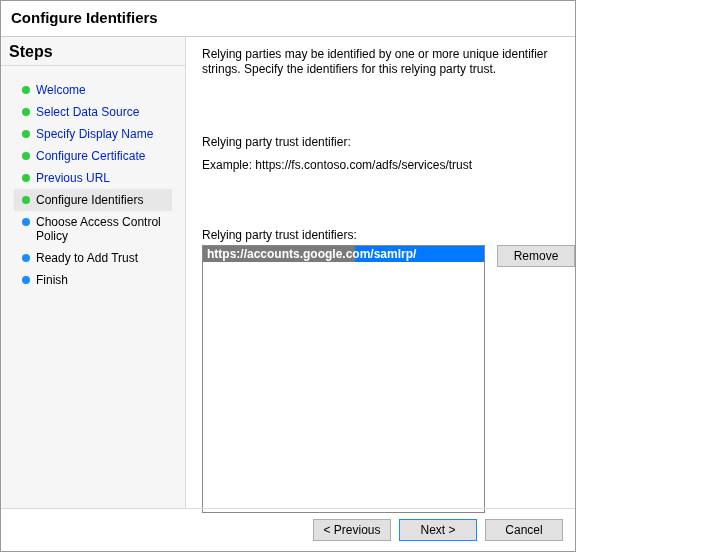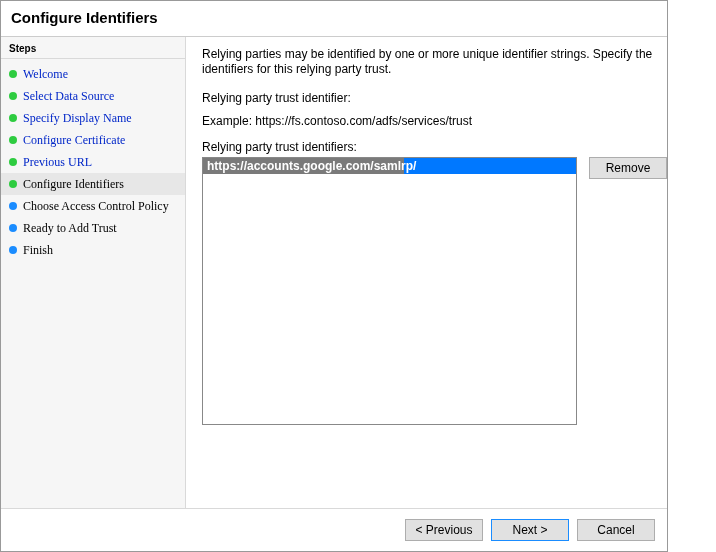--- a/index.html
+++ b/index.html
@@ -4,21 +4,21 @@
 <style>
   * { box-sizing: border-box; }
   html, body { margin: 0; padding: 0; }
   body {
     font-family: "Segoe UI", Tahoma, sans-serif;
     font-size: 12px;
     color: #000;
     background: #fff;
   }
   .window {
-    width: 668px;
+    width: 576px;
     height: 552px;
     border: 1px solid #999;
     display: flex;
     flex-direction: column;
     background: #fff;
   }
   .title-bar {
     padding: 8px 10px 10px 10px;
     font-size: 15px;
     font-weight: bold;
@@ -30,26 +30,26 @@
     min-height: 0;
   }
   .sidebar {
     width: 185px;
     background: #f6f6f6;
     border-right: 1px solid #d9d9d9;
     padding: 6px 0 0 0;
   }
   .sidebar-heading {
     font-weight: bold;
-    font-size: 10px;
+    font-size: 16px;
     padding: 0 10px 4px 8px;
     border-bottom: 1px solid #d9d9d9;
     margin-bottom: 4px;
   }
-  .steps { list-style: none; margin: 0; padding: 0; font-family: Liberation Serif, serif; }
+  .steps { list-style: none; margin: 13px; padding: 0; }
   .step {
     display: flex;
     align-items: flex-start;
     gap: 6px;
     padding: 4px 8px 4px 8px;
     color: #0026c8;
     cursor: pointer;
     line-height: 14px;
   }
   .step.current { background: #e7e7e7; color: #000; }
@@ -64,21 +64,21 @@
   .bullet.pending { background: #1a8cff; }
   .step-label { flex: 1; }
   .main {
     flex: 1;
     padding: 10px 0 0 16px;
     display: flex;
     flex-direction: column;
     min-height: 0;
   }
   .intro { margin: 0 0 14px 0; line-height: 15px; }
-  .field-label { margin-bottom: 3px; }
+  .field-label { margin-bottom: 3px; margin-top: 44px; }
   .row { display: flex; align-items: flex-start; gap: 12px; }
   .row .grow { flex: 1; }
   input.text {
     width: 100%;
     height: 22px;
     border: 1px solid #1a8cff;
     padding: 2px 4px;
     font: inherit;
     outline: none;
   }

